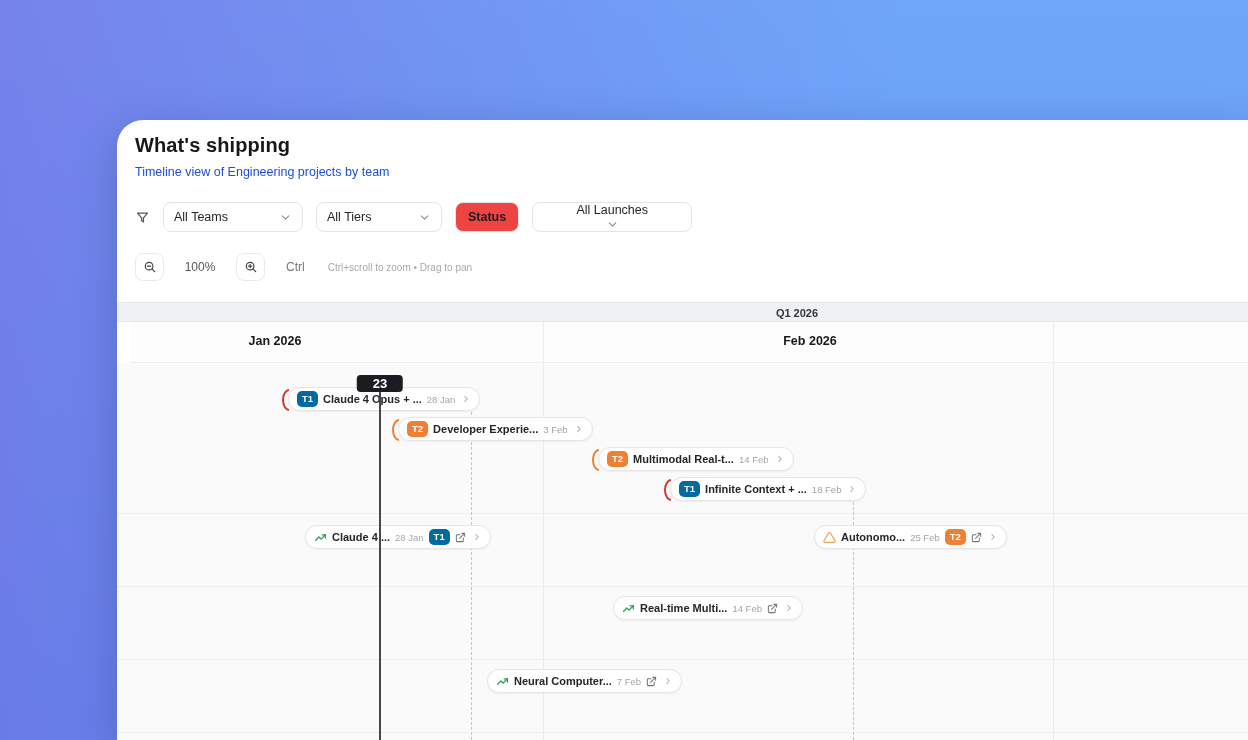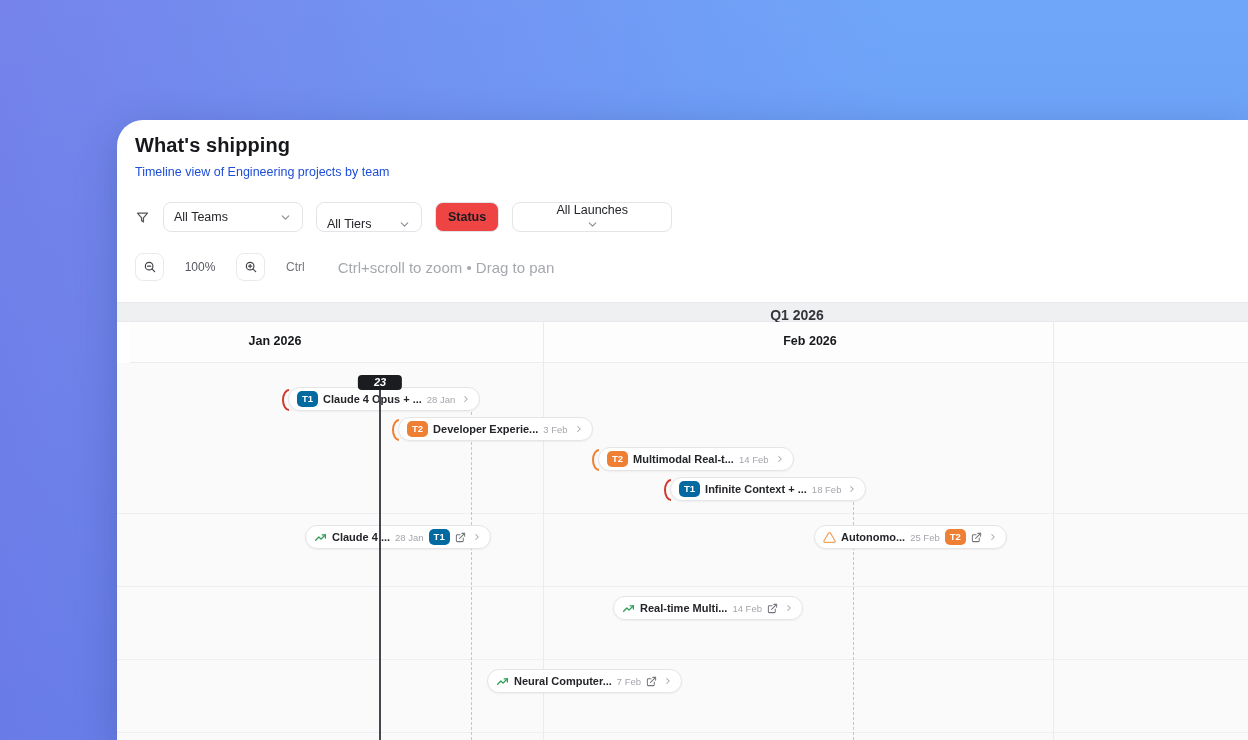--- a/index.html
+++ b/index.html
@@ -22,55 +22,55 @@
 
   
   .filterbar{position:absolute;left:18px;top:82px;height:30px;display:flex;align-items:center;gap:13px;}
   .funnel{display:flex;align-items:center;}
   .select{
     height:30px;box-sizing:border-box;border:1px solid #E3E4E8;border-radius:8px;
     background:#fff;display:flex;align-items:center;justify-content:space-between;
     padding:0 10px;font-size:12.5px;color:#232529;cursor:pointer;
   }
   .select.w-teams{width:140px;}
-  .select.w-tiers{width:106px;align-items:flex-end;}
+  .select.w-tiers{width:126px;}
   .select.w-launches{width:160px;flex-direction:column;}
   .btn-plain{
     height:30px;box-sizing:border-box;border:1px solid #E3E4E8;border-radius:8px;background:#ef4444;
     display:flex;align-items:center;justify-content:center;padding:0 12px;
     font-size:12.5px;font-weight:600;color:#1B1C20;cursor:pointer;
   }
   
   .zoombar{position:absolute;left:18px;top:133px;height:28px;display:flex;align-items:center;}
   .icon-btn{
     width:29px;height:28px;box-sizing:border-box;border:1px solid #E8E9EC;border-radius:8px;background:#fff;
     display:flex;align-items:center;justify-content:center;cursor:pointer;
   }
   .zoom-level{width:72px;text-align:center;font-size:12px;color:#55575E;}
   .reset{margin-left:21px;font-size:12px;color:#73757C;cursor:pointer;}
-  .hint{margin-left:33px;font-size:15px;color:#A6A8AF;}
+  .hint{margin-left:23px;font-size:10px;color:#A6A8AF;}
 
   
   .timeline{position:absolute;left:0;top:182px;right:0;bottom:0;}
   .qbar{
     position:absolute;left:0;right:0;top:0;height:20px;background:#EFF0F2;
     border-top:1px solid #E7E8EB;border-bottom:1px solid #E7E8EB;box-sizing:border-box;
   }
-  .qlabel{position:absolute;left:640px;width:80px;top:4px;text-align:center;font-size:14px;font-weight:700;color:#34363C;}
+  .qlabel{position:absolute;left:640px;width:80px;top:4px;text-align:center;font-size:11px;font-weight:700;color:#34363C;}
   .months{position:absolute;left:13px;right:0;top:20px;height:41px;background:#FDFDFE;border-bottom:1px solid #ECEDEF;box-sizing:border-box;}
   .mlabel{position:absolute;top:12px;width:140px;text-align:center;font-size:12.5px;font-weight:600;color:#17181B;}
   .grid{position:absolute;left:0;right:0;top:61px;bottom:0;background:#FAFAFB;}
   .hline{position:absolute;left:0;right:0;height:1px;background:#EFEFF2;}
   .vline{position:absolute;top:20px;bottom:0;width:1px;background:#EAEBEE;z-index:1;}
   .dashline{position:absolute;width:0;border-left:1px dashed #F2B4AE;z-index:2;}
   .todayline{position:absolute;width:1.5px;background:#46474D;z-index:9;}
   .todaybadge{
     position:absolute;z-index:10;transform:translateX(-50%);
-    background:#1B1C20;color:#fff;font-size:11px;font-weight:700;
-    padding:2px 16px;border-radius:4px;line-height:1;font-style:italic;
+    background:#1B1C20;color:#fff;font-size:13px;font-weight:700;
+    padding:2px 16px;border-radius:4px;line-height:1;
   }
 
   
   .pill{
     position:absolute;height:24px;box-sizing:border-box;background:#fff;
     border:1px solid #E5E5E8;border-radius:12px;
     display:flex;align-items:center;gap:5px;padding:0 8px;
     box-shadow:0 1px 2px rgba(0,0,0,.05);white-space:nowrap;z-index:5;cursor:pointer;
   }
   .pill .title{font-size:11px;font-weight:700;color:#232529;}

